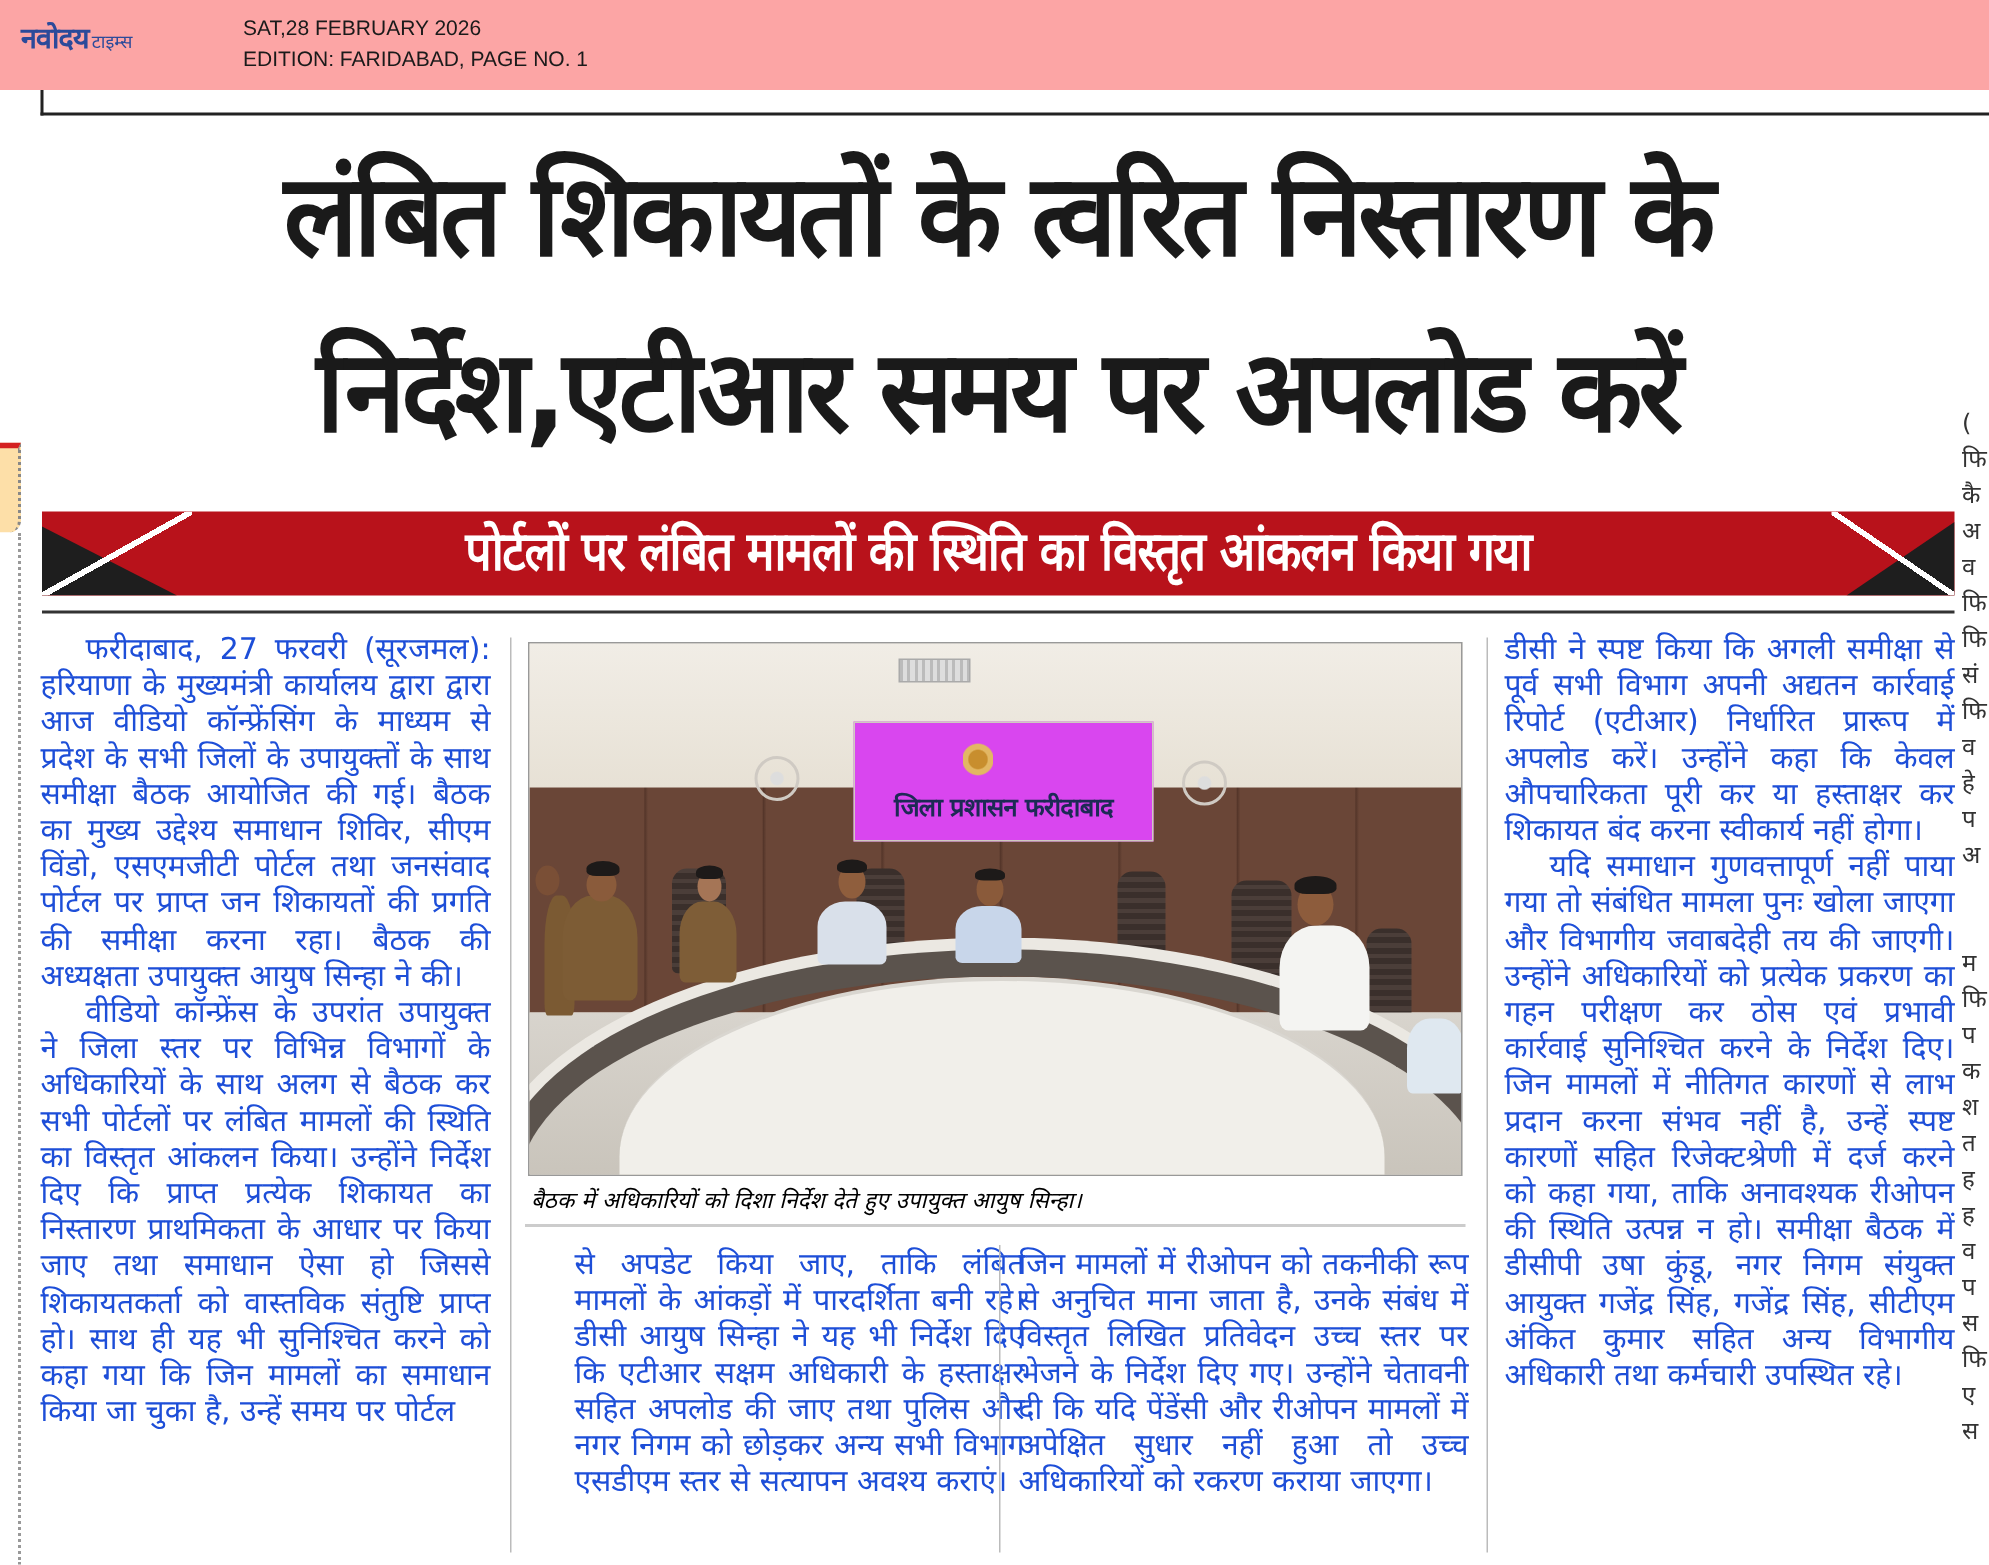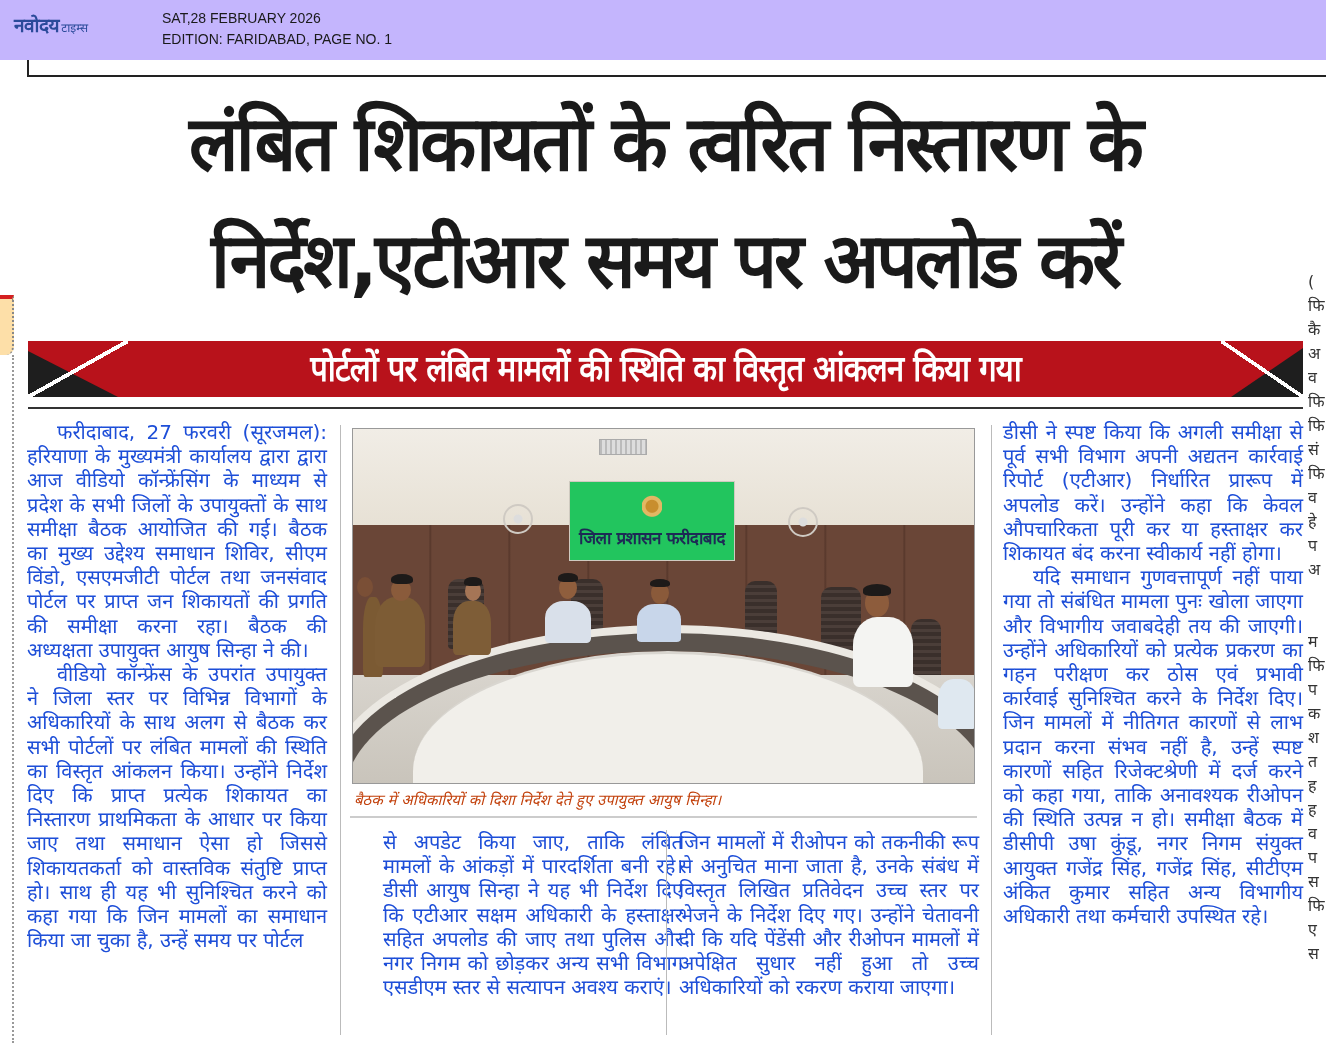--- a/index.html
+++ b/index.html
@@ -1,19 +1,19 @@
 <!DOCTYPE html>
 <html><head>
   <meta charset="utf-8">
   <style>
     * { box-sizing: border-box; margin: 0; padding: 0; }
     html, body { width: 1326px; height: 1043px; overflow: hidden; background: #ffffff; }
     body { position: relative; font-family: "DejaVu Sans", sans-serif; color: #1c1c1c; }
 
-    .topbar { position: absolute; left: 0; top: 0; width: 1326px; height: 60px; background: #c4b5fd; }
+    .topbar { position: absolute; left: 0; top: 0; width: 1326px; height: 60px; background: #fca5a5; }
     .logo { position: absolute; left: 14px; top: 12px; display: flex; align-items: baseline; }
     .logo-main { color: #2b4a9a; font-weight: bold; font-size: 19px; letter-spacing: -0.5px; font-family: "DejaVu Sans", sans-serif; }
     .logo-sub { color: #2b4a9a; font-size: 12px; margin-left: 2px; font-family: "DejaVu Sans", sans-serif; }
     .meta { position: absolute; left: 162px; top: 8px; font-family: "Liberation Sans", sans-serif; font-size: 14px; line-height: 21px; color: #1a1a1a; }
 
     .frame-line { position: absolute; left: 27px; top: 60px; width: 1299px; height: 17px; border-left: 2px solid #222; border-bottom: 2px solid #222; }
 
     .left-strip { position: absolute; left: 0; top: 295px; width: 14px; height: 60px; background: #fddfa8; border-top: 4px solid #d42020; border-right: 2px dotted #888; border-bottom-right-radius: 8px; }
     .left-dotline { position: absolute; left: 12px; top: 355px; width: 2px; height: 688px; border-left: 2px dotted #999; }
 
@@ -35,35 +35,35 @@
     .col1 { left: 27px; top: 420px; width: 300px; }
     .col2 { left: 354px; top: 830px; width: 300px; margin-left: 29px; }
     .col3 { left: 679px; top: 830px; width: 300px; }
     .col4 { left: 1003px; top: 420px; width: 300px; }
 
     .vrule { position: absolute; width: 1px; background: #bbb; }
 
     .photo { position: absolute; left: 352px; top: 428px; width: 623px; height: 356px; overflow: hidden; background: #efe9df; border: 1px solid #999; }
     .ph-wall { position: absolute; left: 0; top: 0; width: 100%; height: 96px; background: linear-gradient(#f1ede6, #e7e1d5); }
     .ph-panel { position: absolute; left: 0; top: 96px; width: 100%; height: 150px; background: repeating-linear-gradient(90deg, #6a4637 0px, #6a4637 76px, #55362a 77px, #6a4637 79px); }
-    .ph-sign { position: absolute; left: 216px; top: 52px; width: 166px; height: 80px; background: #22c55e; border: 1px solid #cfcac0; }
+    .ph-sign { position: absolute; left: 216px; top: 52px; width: 200px; height: 80px; background: #d946ef; border: 1px solid #cfcac0; }
     .ph-emblem { position: absolute; left: 72px; top: 10px; width: 20px; height: 26px; border-radius: 10px 10px 6px 6px; background: radial-gradient(circle at 50% 55%, #c88e2e 0 6px, #e2b764 7px 10px, transparent 11px); }
     .ph-sign-text { position: absolute; left: 0; width: 100%; top: 44px; text-align: center; font-size: 17px; font-weight: bold; color: #1d2a55; font-family: "DejaVu Sans", sans-serif; letter-spacing: -0.5px; }
     .ph-vent { position: absolute; left: 246px; top: 10px; width: 48px; height: 16px; background: repeating-linear-gradient(90deg, #bbb 0 2px, #ddd 2px 5px); border: 1px solid #aaa; }
     .ph-fan { position: absolute; width: 30px; height: 30px; border-radius: 50%; border: 2px solid #cfcac3; background: radial-gradient(circle, #ddd 0 4px, transparent 5px); }
     .ph-floor { position: absolute; left: 0; top: 246px; width: 100%; height: 110px; background: linear-gradient(#d8d4cd, #c9c4bb); }
     .ph-table { position: absolute; left: -30px; top: 200px; width: 690px; height: 300px; border-radius: 50% 50% 0 0 / 55% 55% 0 0; border: 22px solid #5b534d; border-bottom: none; background: transparent; }
     .ph-table-inner { position: absolute; left: 60px; top: 222px; width: 510px; height: 200px; border-radius: 50% 50% 0 0 / 60% 60% 0 0; background: #f1efea; border-top: 3px solid #d9d6d0; }
     .ph-table-top { position: absolute; left: -30px; top: 196px; width: 690px; height: 300px; border-radius: 50% 50% 0 0 / 55% 55% 0 0; border: 8px solid #ebe8e2; border-bottom: none; }
     .ph-person { position: absolute; border-radius: 40% 40% 10% 10%; }
     .ph-head { position: absolute; border-radius: 50%; background: #7a4f36; }
     .ph-hair { position: absolute; border-radius: 50% 50% 30% 30%; background: #1d1a19; }
     .ph-chair { position: absolute; border-radius: 10px 10px 4px 4px; background: repeating-linear-gradient(0deg, #3a2f2b 0 4px, #4b3e39 4px 7px); }
 
-    .caption { position: absolute; left: 354px; top: 789px; width: 620px; font-family: "DejaVu Sans", sans-serif; font-style: italic; font-size: 15px; line-height: 22px; color: #c2410c; white-space: nowrap; }
+    .caption { position: absolute; left: 354px; top: 789px; width: 620px; font-family: "DejaVu Sans", sans-serif; font-style: italic; font-size: 15px; line-height: 22px; color: #000000; white-space: nowrap; }
     .caption-rule { position: absolute; left: 350px; top: 816px; width: 627px; height: 2px; background: #ccc; }
 
     .right-edge { position: absolute; left: 1308px; top: 270px; width: 18px; height: 773px; overflow: hidden; font-family: "DejaVu Sans", sans-serif; font-size: 16px; line-height: 24px; color: #333; }
     .right-edge span { display: block; }
   </style>
 </head>
 <body>
 
 <div class="topbar">
   <div class="logo">

